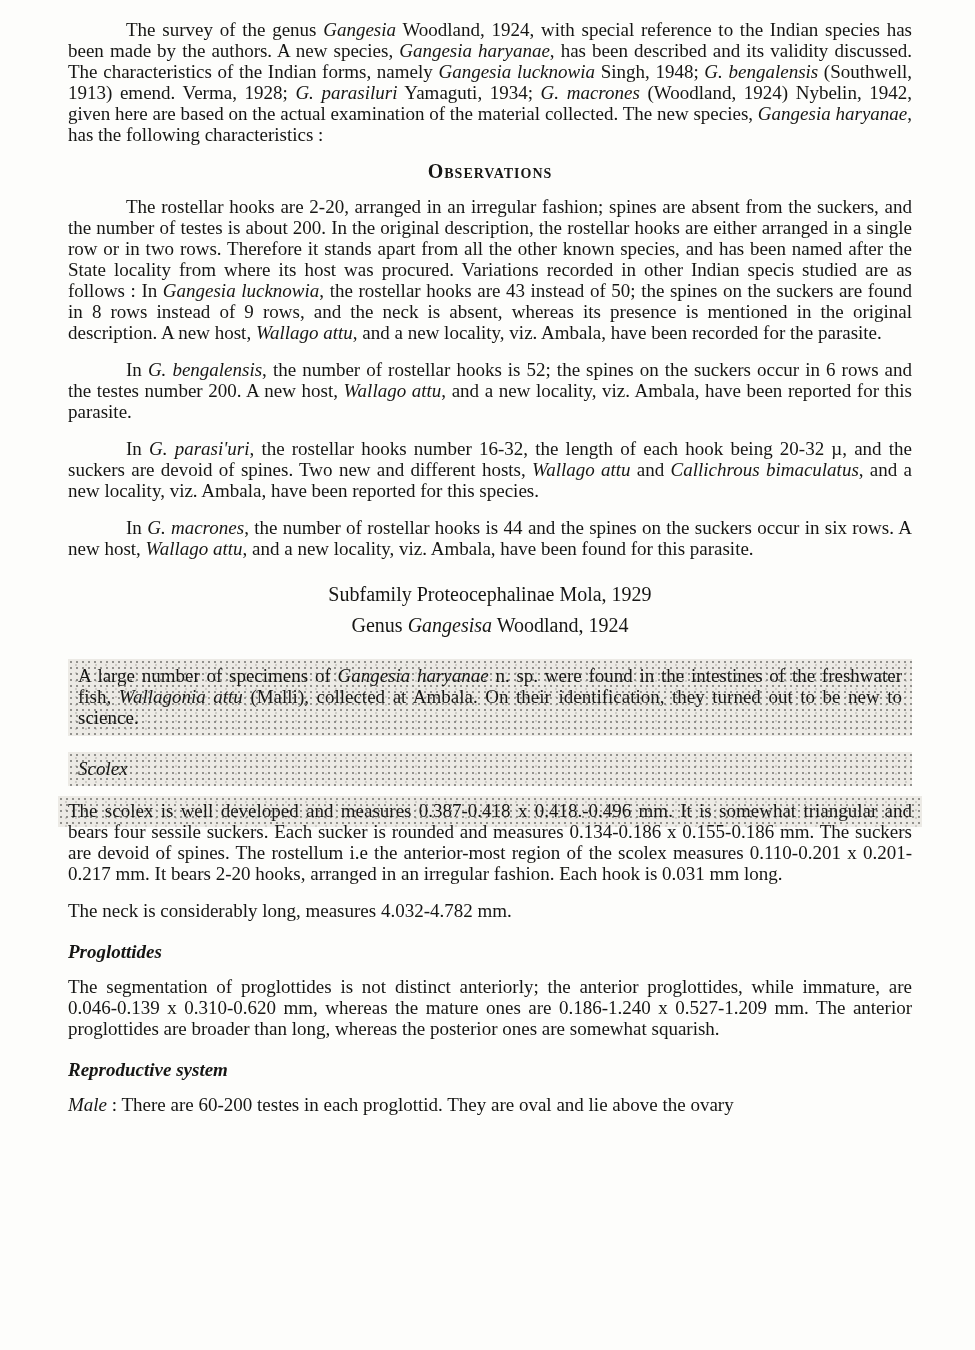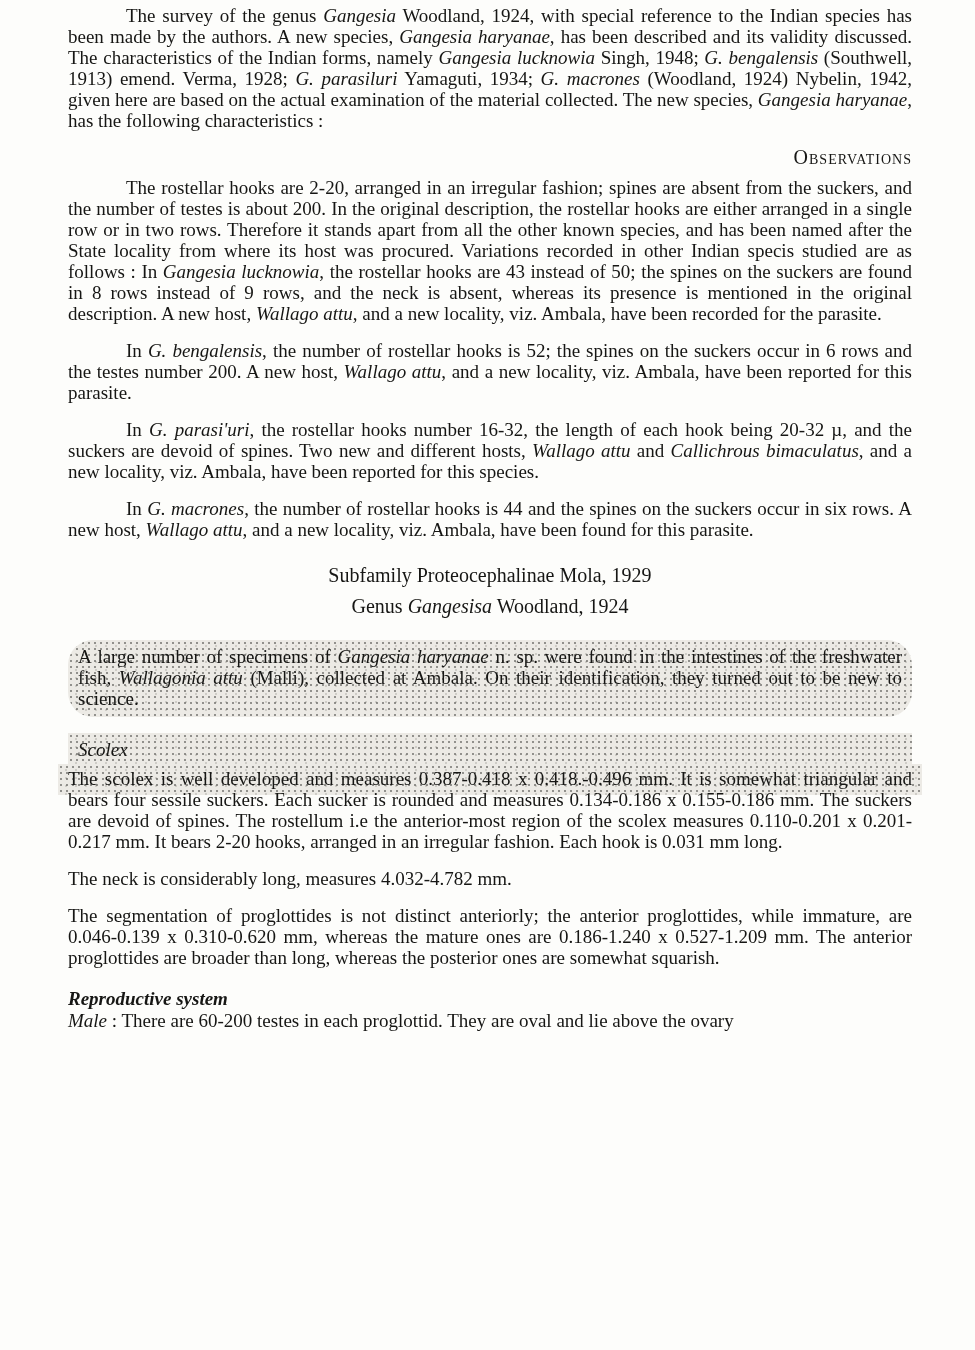--- a/index.html
+++ b/index.html
@@ -12,29 +12,29 @@
     position: relative;
     width: 975px; height: 1350px;
     overflow: hidden;
     box-sizing: border-box;
     padding: 5px 63px 0 68px;
     color: #161614;
     font-size: 19px;
     line-height: 21px;
     text-align: justify;
   }
-  p.body { margin: 0 0 16px 0; }
+  p.body { margin: 14px 0 16px 0; }
   p.indent { text-indent: 58px; }
   p.body i, .centered i, .section-heading { font-style: italic; }
 
   .obs-heading {
     margin: 6px 0 9px 0;
-    text-align: right;
+    text-align: center;
     font-variant: small-caps;
-    font-weight: 400;
+    font-weight: 700;
     font-size: 20px;
     letter-spacing: 1px;
   }
   .taxonomy {
     margin: 20px 0 18px 0;
     text-align: center;
     font-size: 20px;
     line-height: 31px;
   }
   .taxonomy div { margin: 0; }
@@ -44,21 +44,20 @@
     background-color: #eceae5;
     background-image:
       radial-gradient(rgba(70,70,66,0.55) 0.7px, rgba(0,0,0,0) 1.2px),
       radial-gradient(rgba(110,110,104,0.40) 0.6px, rgba(0,0,0,0) 1.1px);
     background-size: 6px 6px, 10px 8px;
     background-position: 0 0, 3px 2px;
   }
   .band-para {
     margin: 0 -10px 13px -10px;
     padding: 6px 10px 8px 10px;
-    border-radius: 25px;
   }
   .band-heading {
     display: block;
     margin: 0 -10px 12px -10px;
     padding: 6px 10px 7px 10px;
     font-size: 19px;
     font-weight: 500;
   }
   .firstline-band { position: relative; z-index: 0; }
   .firstline-band::before {
@@ -98,18 +97,19 @@
   </div>
 
   <p class="body band-para halftone"><span>A large number of specimens of </span><i>Gangesia haryanae</i><span> n. sp. were found in the intestines of the freshwater fish, </span><i>Wallagonia attu</i><span> (Malli), collected at Ambala. On their identification, they turned out to be new to science.</span></p>
 
   <h4 class="section-heading band-heading halftone" style="margin-top:14px;">Scolex</h4>
 
   <p class="body firstline-band"><span>The scolex is well developed and measures 0.387-0.418 x 0.418.-0.496 mm. It is somewhat triangular and bears four sessile suckers. Each sucker is rounded and measures 0.134-0.186 x 0.155-0.186 mm. The suckers are devoid of spines. The rostellum i.e the anterior-most region of the scolex measures 0.110-0.201 x 0.201-0.217 mm. It bears 2-20 hooks, arranged in an irregular fashion. Each hook is 0.031 mm long.</span></p>
 
   <p class="body neck-line"><span>The neck is considerably long, measures 4.032-4.782 mm.</span></p>
 
+  <h4 class="section-heading">Proglottides</h4>
   <p class="body" style="margin-bottom:6px;"><span>The segmentation of proglottides is not distinct anteriorly; the anterior proglottides, while immature, are 0.046-0.139 x 0.310-0.620 mm, whereas the mature ones are 0.186-1.240 x 0.527-1.209 mm. The anterior proglottides are broader than long, whereas the posterior ones are somewhat squarish.</span></p>
 
   <h4 class="section-heading">Reproductive system</h4>
   <p class="body"><i>Male</i><span> :  There are 60-200 testes in each proglottid. They are oval and lie above the ovary</span></p>
 
 </div>
 
 </body></html>

